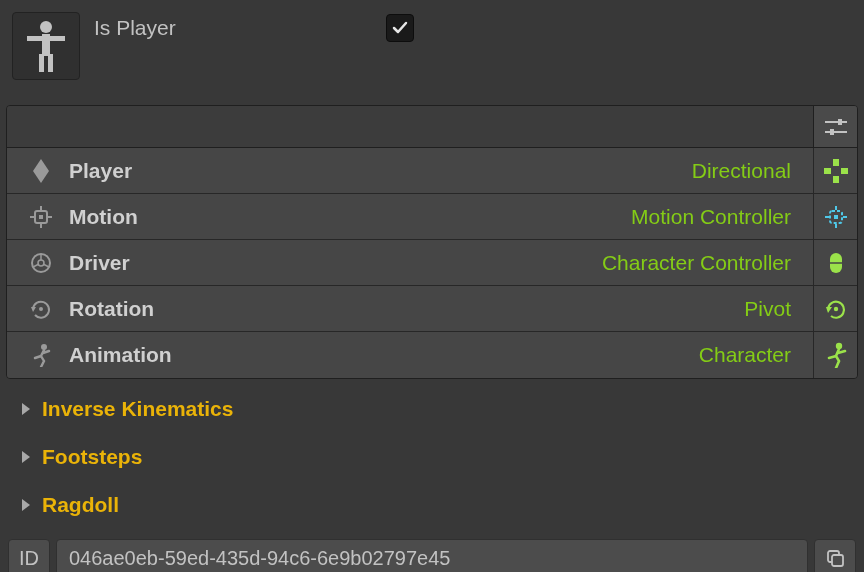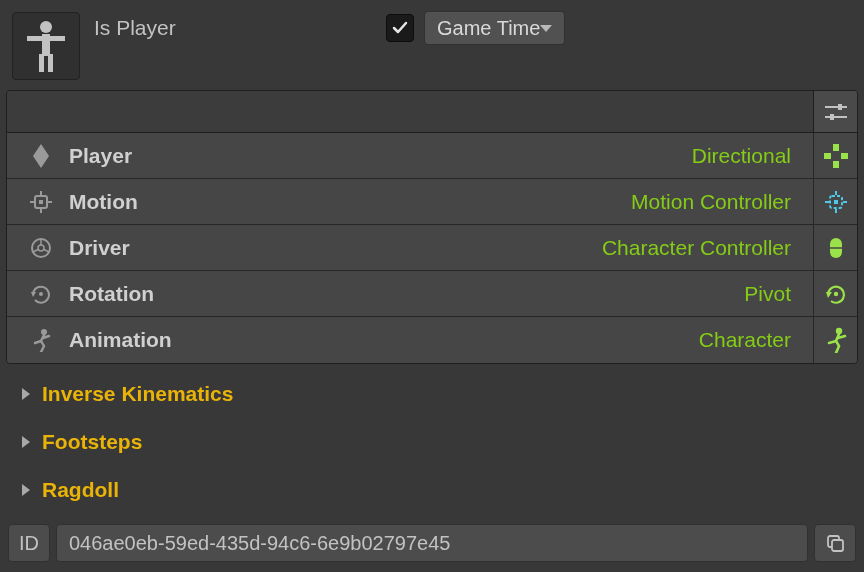--- a/index.html
+++ b/index.html
@@ -28,21 +28,22 @@
     border: 1px solid #222;
     border-radius: 4px;
     display: flex;
     align-items: center;
     justify-content: center;
     flex-shrink: 0;
   }
   .header-fields {
     flex: 1;
     display: flex;
-    gap: 10px;
+    flex-direction: column;
+    gap: 19px;
   }
   .header-row {
     display: flex;
     align-items: center;
     height: 32px;
   }
   .header-label {
     width: 292px;
     color: #c2c2c2;
     font-size: 21px;
@@ -223,24 +224,20 @@
     <div class="header-fields">
       <div class="header-row">
         <div class="header-label">Is Player</div>
         <div class="checkbox">
           <svg width="18" height="18" viewBox="0 0 18 18">
             <path d="M3 9 L7 13 L15 4" stroke="#e6e6e6" stroke-width="2.5" fill="none" stroke-linecap="round" stroke-linejoin="round"></path>
           </svg>
         </div>
       </div>
       <div class="header-row">
-        <div class="dropdown">
-          <span>Game Time</span>
-          <span class="dropdown-caret"></span>
-        </div>
       </div>
     </div>
   </div>
 
   <div class="list-panel">
     <div class="list-header">
       <div class="header-spacer"></div>
       <div class="settings-btn">
         <svg width="22" height="18" viewBox="0 0 22 18">
           <line x1="0" y1="4" x2="22" y2="4" stroke="#c2c2c2" stroke-width="2"></line>

